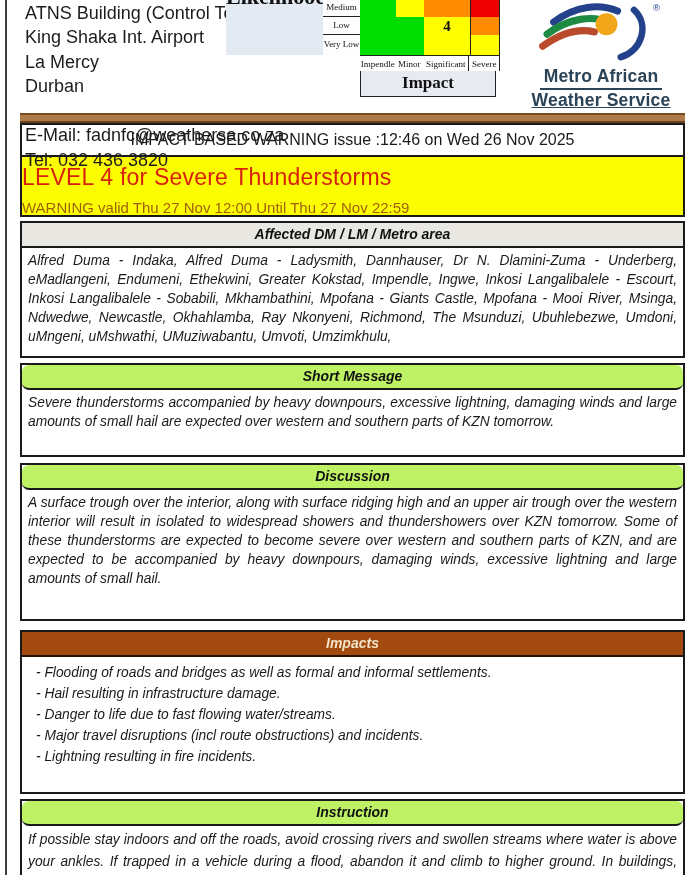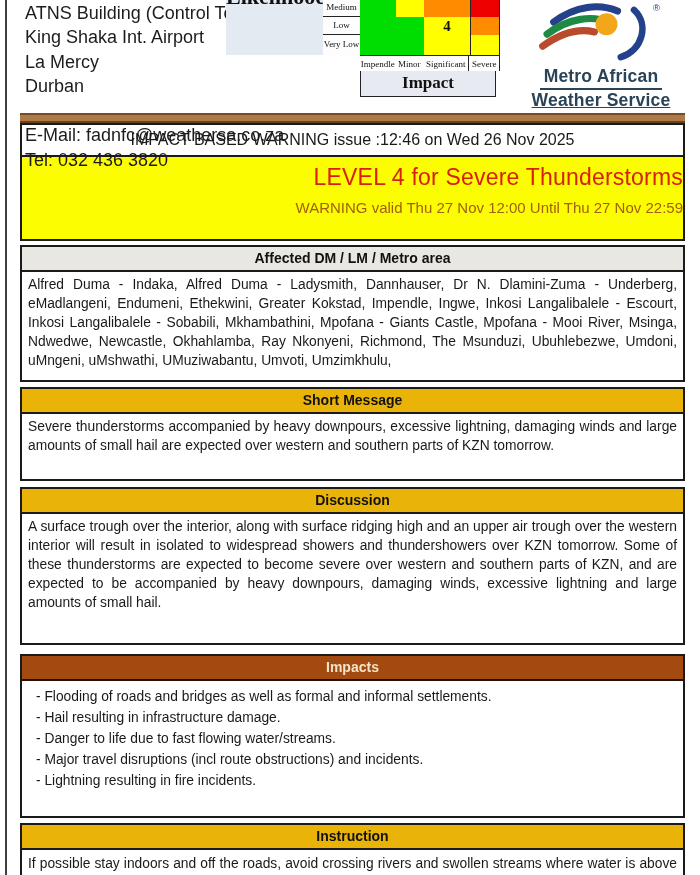--- a/index.html
+++ b/index.html
@@ -38,28 +38,28 @@
   .logo svg{display:block;margin:0 auto;}
   .logo-text{font-weight:bold;font-size:17.5px;line-height:1.2;letter-spacing:.2px;}
   .logo-line1{display:inline-block;border-bottom:2px solid;padding:0 4px 1px 4px;}
   .logo-line2{display:block;text-decoration:underline;}
 
   
   .content{margin-left:20px;width:665px;box-sizing:border-box;}
   .brown-bar{height:6px;border-top:2px solid #7a4a22;border-bottom:2px solid #6b421e;}
   .title-box{box-sizing:border-box;border:2px solid #1a1a1a;height:34px;display:flex;align-items:center;justify-content:center;
              font-size:16px;background:#fff;}
-  .yellow-box{box-sizing:border-box;border:2px solid #1a1a1a;border-top:none;height:84px;text-align:right;padding-top:7px;}
+  .yellow-box{box-sizing:border-box;border:2px solid #1a1a1a;border-top:none;height:60px;text-align:left;padding-top:7px;}
   .level-title{font-size:23px;letter-spacing:.2px;}
   .level-valid{margin-top:8px;font-size:15px;color:#a16207;}
 
   
-  .section{box-sizing:border-box;border:2px solid #1a1a1a;margin-top:4px;background:#fff;}
+  .section{box-sizing:border-box;border:2px solid #1a1a1a;margin-top:4px;background:#fff;font-style:italic;}
   .sec-header{text-align:center;font-weight:bold;font-size:14px;padding:3px 0 4px 0;border-bottom:2px solid #1a1a1a;background:#e9e7e1;color:#111;}
-  .sec-header.grey{background:#eab308;}
+  .sec-header.grey{background:#bef264;border-radius:7px;}
   .sec-body{padding:3px 6px 4px 6px;font-size:13.8px;line-height:19px;text-align:justify;overflow:hidden;}
   .sec-body.lines{white-space:pre-line;text-align:left;line-height:21px;margin-left:8px;}
   #affected .sec-body{height:101px;}
   #short-message{margin-top:5px;}
   #short-message .sec-body{height:58px;}
   #discussion{margin-top:6px;}
   #discussion .sec-body{height:122px;}
   #impacts{margin-top:9px;}
   #impacts .sec-header{border-bottom-color:#241004;}
   #impacts .sec-body{height:126px;padding-top:5px;}

